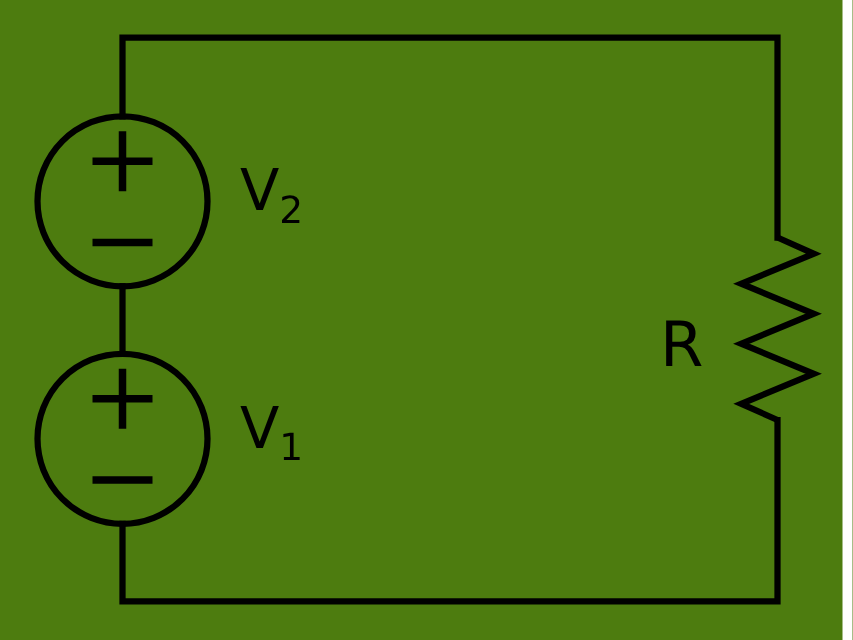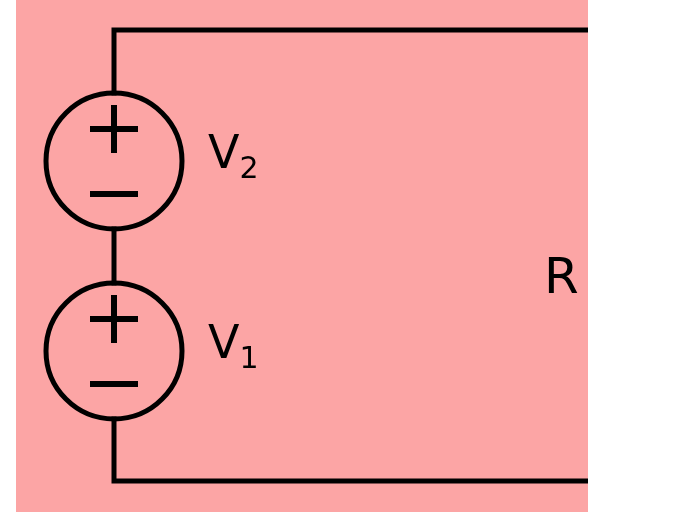--- a/index.html
+++ b/index.html
@@ -5,26 +5,25 @@
   
   html, body {
     margin: 0;
     padding: 0;
   }
   body {
     background: #ffffff;
     font-family: "DejaVu Sans", sans-serif;
   }
   .stage {
-    width: 572px;
+    width: 674px;
     height: 512px;
     position: relative;
-    background: #fca5a5;
+    background: #4d7c0f;
     overflow: hidden;
-    margin-left: 16px;
   }
   .stage svg {
     display: block;
     width: 682px;
     height: 512px;
   }
   .wire {
     fill: none;
     stroke-width: 5;
     stroke-linecap: square;

